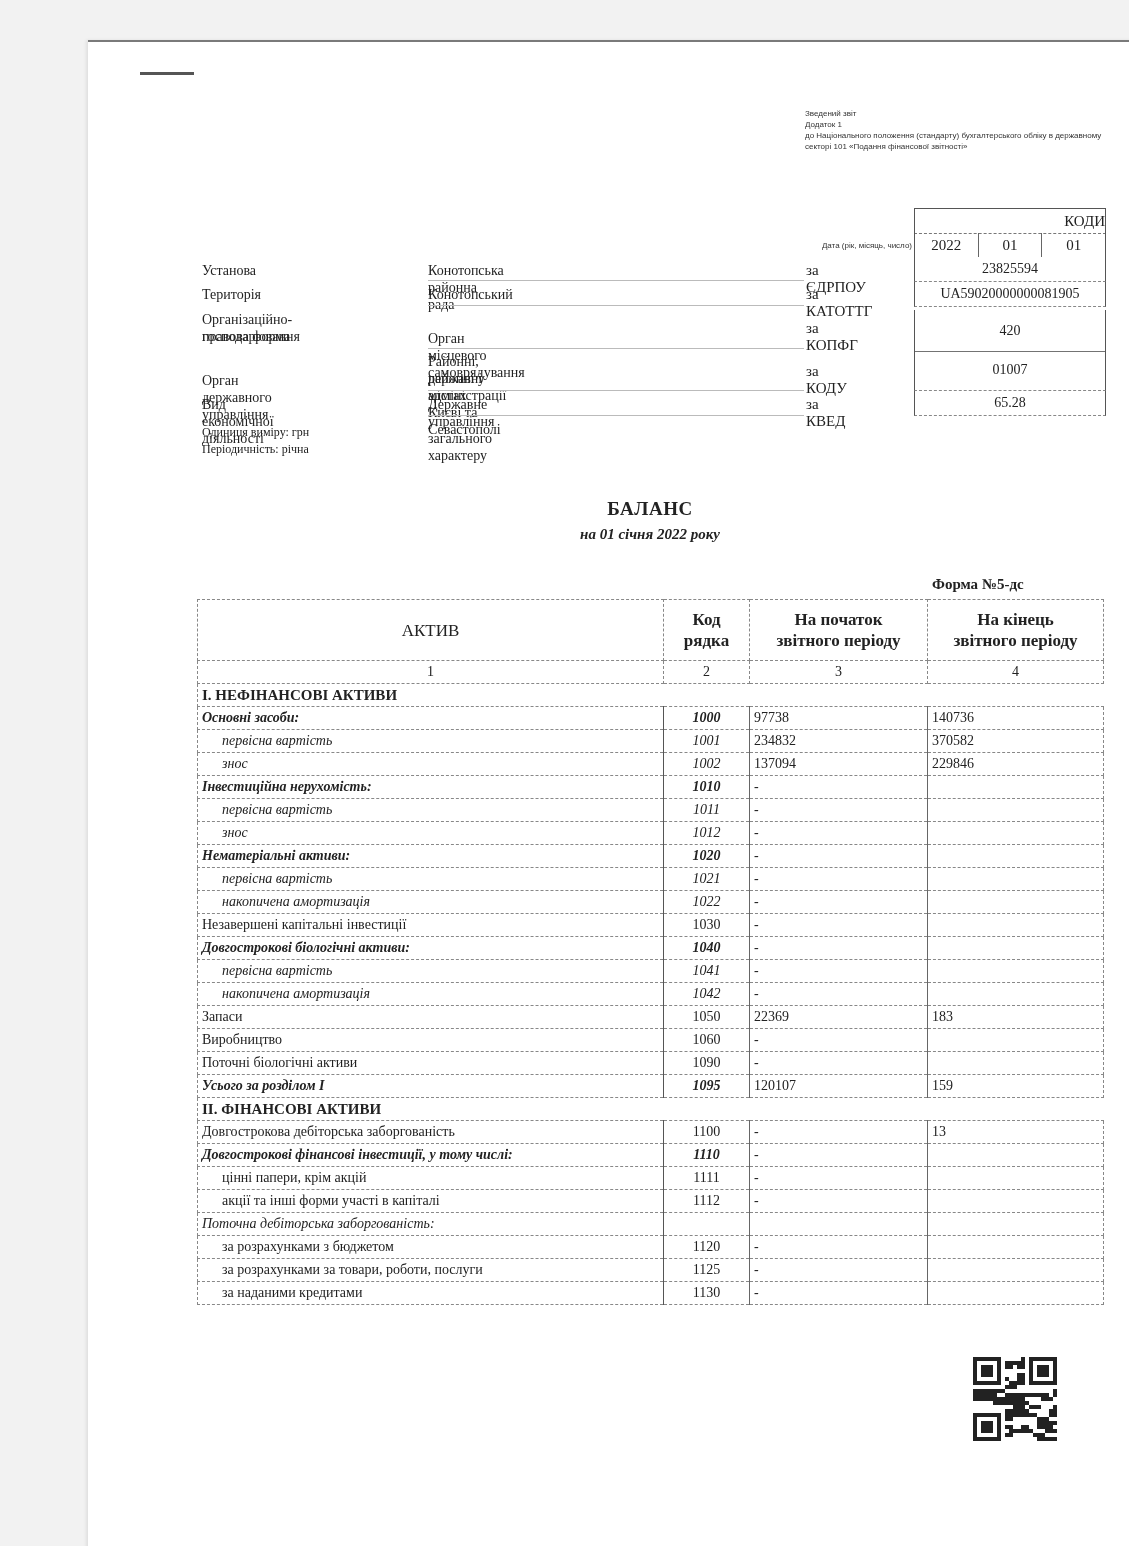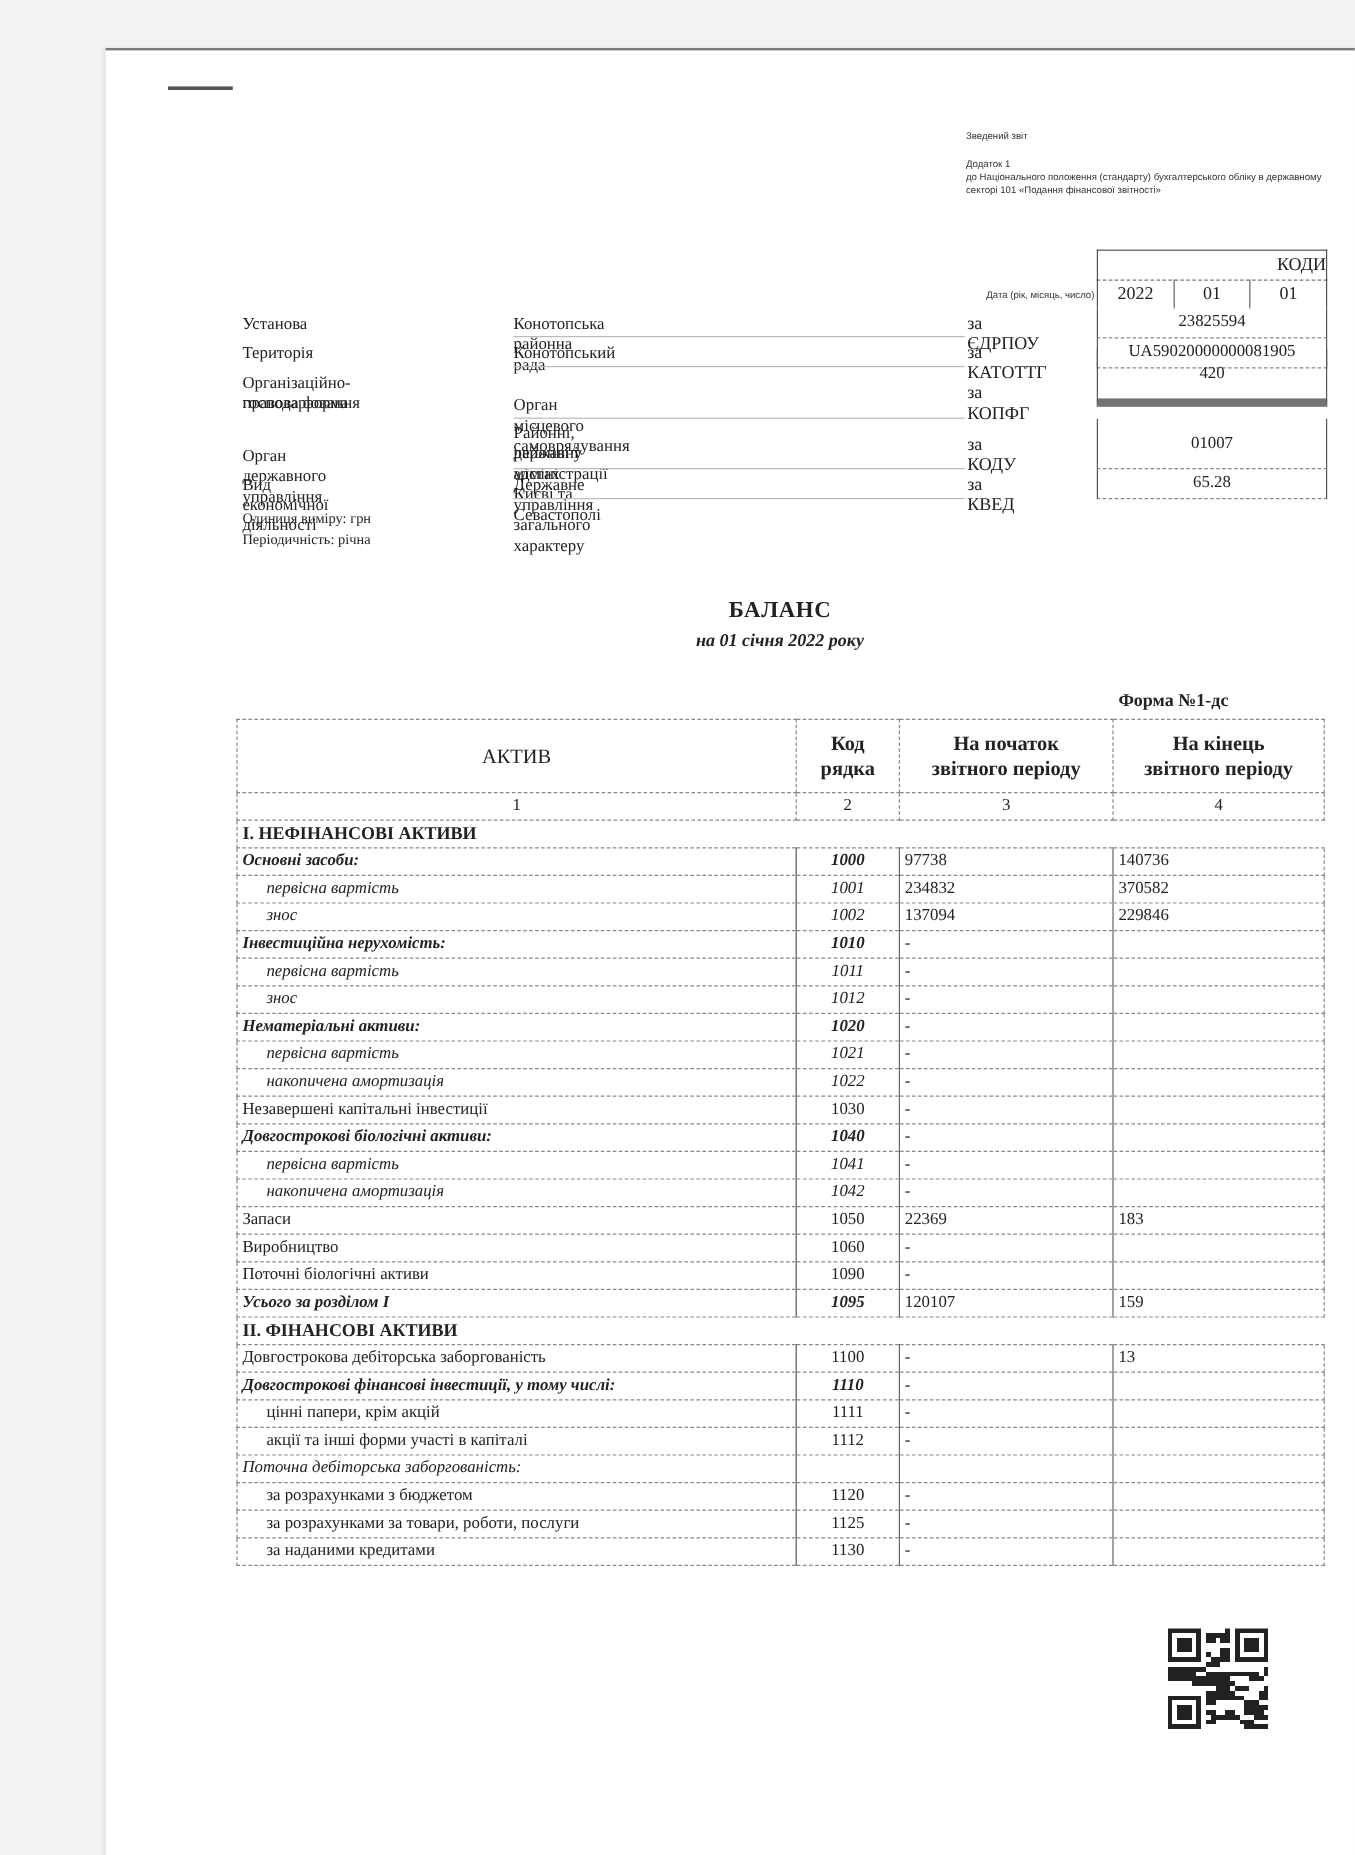--- a/index.html
+++ b/index.html
@@ -11,21 +11,21 @@
   }
   .sheet {
     position: absolute; left: 88px; top: 40px; width: 1060px; height: 1520px;
     background: #ffffff;
     border-top: 2px solid #7a7a7a;
     box-shadow: -2px 0 3px rgba(0,0,0,0.08);
   }
   .mark { position: absolute; left: 140px; top: 72px; width: 54px; height: 3px; background: #555; }
 
   .annex { position: absolute; left: 805px; top: 108px; width: 300px; font-family: "Liberation Sans", sans-serif; font-size: 8px; color: #333; line-height: 11px; }
-  .annex .t1 { margin-bottom: 12px; }
+  .annex .t1 { }
 
   .codes-title { position: absolute; left: 914px; top: 208px; width: 190px; height: 24px; border: 1px solid #555; border-bottom: 1px dashed #777; text-align: right; font-size: 15px; line-height: 24px; }
   .date-label { position: absolute; left: 790px; top: 240px; width: 122px; text-align: right; font-family: "Liberation Sans", sans-serif; font-size: 8px; color: #333; line-height: 12px; }
   .date-cells { position: absolute; left: 914px; top: 233px; width: 190px; height: 24px; display: flex; border-left: 1px solid #555; border-right: 1px solid #555; }
   .date-cells div { flex: 1; text-align: center; font-size: 15px; line-height: 24px; border-right: 1px solid #666; }
   .date-cells div:last-child { border-right: none; }
 
   .info-row { position: absolute; font-size: 14px; line-height: 17px; }
   .info-label { position: absolute; left: 202px; }
   .info-value { position: absolute; left: 428px; }
@@ -87,21 +87,21 @@
   <span class="info-line" style="top:305px"></span>
   <span class="code-label" style="top:286px">за КАТОТТГ</span>
   <span class="code-box" style="top:282px;height:24px;line-height:24px">UA59020000000081905</span>
 </div>
 <div class="info-row">
   <span class="info-label" style="top:311px">Організаційно-правова форма</span>
   <span class="info-label" style="top:328px">господарювання</span>
   <span class="info-value" style="top:330px">Орган місцевого самоврядування</span>
   <span class="info-line" style="top:348px"></span>
   <span class="code-label" style="top:320px">за КОПФГ</span>
-  <span class="code-box" style="top:291px;height:41px;line-height:41px;border-bottom:7px solid #737373">420</span>
+  <span class="code-box" style="top:310px;height:41px;line-height:41px;border-bottom:1px solid #737373">420</span>
 </div>
 <div class="info-row">
   <span class="info-label" style="top:372px">Орган державного управління</span>
   <span class="info-value" style="top:353px">Районні, районні у містах Києві та Севастополі</span>
   <span class="info-value" style="top:370px">державні адміністрації</span>
   <span class="info-line" style="top:390px"></span>
   <span class="code-label" style="top:363px">за КОДУ</span>
   <span class="code-box" style="top:349px;height:41px;line-height:41px">01007</span>
 </div>
 <div class="info-row">
@@ -112,21 +112,21 @@
   <span class="code-box" style="top:391px;height:24px;line-height:24px">65.28</span>
 </div>
 
 <div class="units">
   <div>Одиниця виміру: грн</div>
   <div>Періодичність: річна</div>
 </div>
 
 <div class="title title-main">БАЛАНС</div>
 <div class="title title-sub">на  01  січня 2022 року</div>
-<div class="form-no">Форма №1-дс</div>
+<div class="form-no">Форма №5-дс</div>
 
 <table class="bal">
   <colgroup>
     <col style="width:466px">
       <col style="width:86px">
       <col style="width:178px">
       <col style="width:176px">
   </colgroup>
   <thead>
     <tr>

